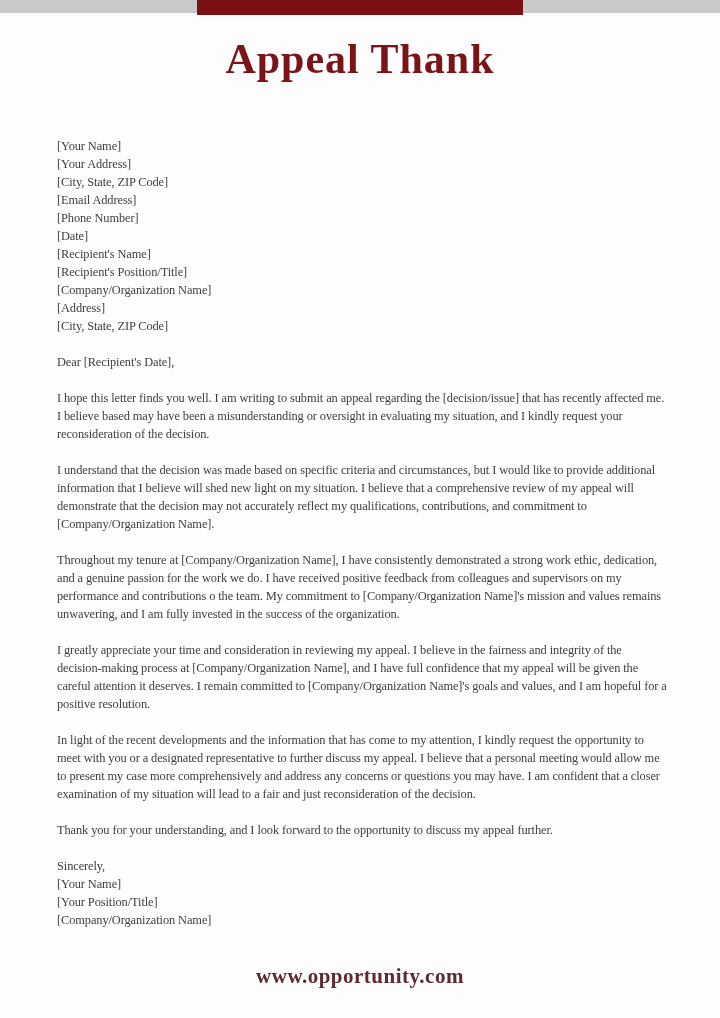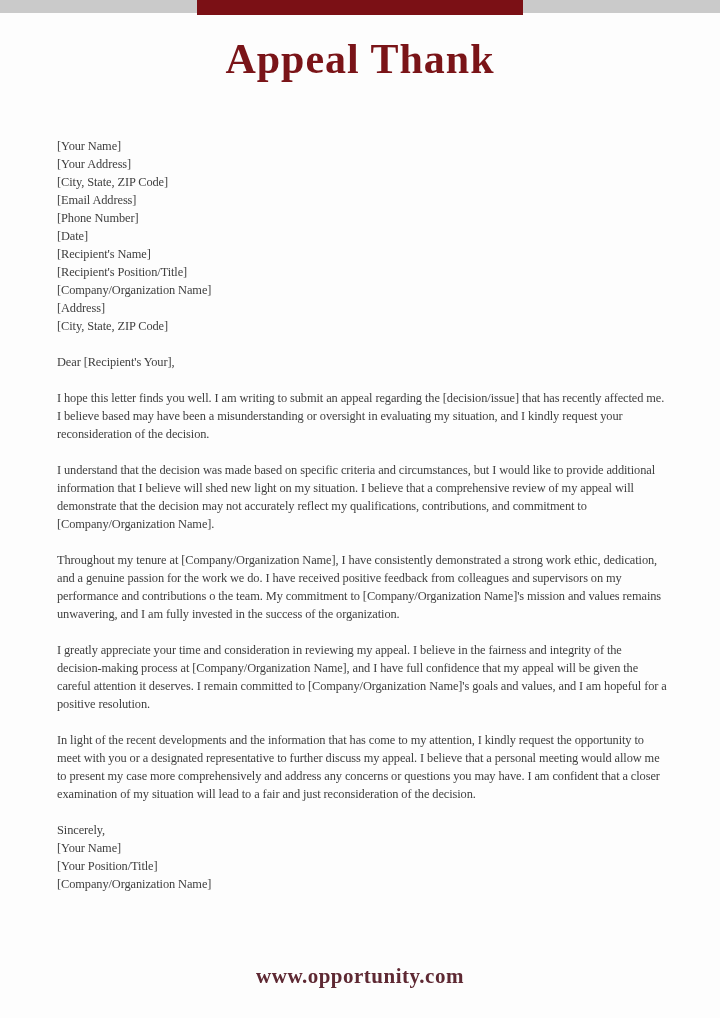--- a/index.html
+++ b/index.html
@@ -105,40 +105,41 @@
 [Your Address]
 [City, State, ZIP Code]
 [Email Address]
 [Phone Number]
 [Date]
 [Recipient's Name]
 [Recipient's Position/Title]
 [Company/Organization Name]
 [Address]
 [City, State, ZIP Code]</p>
-    <p>Dear [Recipient's Your],</p>
+    <p>Dear [Recipient's Date],</p>
     <p>I hope this letter finds you well. I am writing to submit an appeal regarding the [decision/issue] that has recently affected me.
 I believe based may have been a misunderstanding or oversight in evaluating my situation, and I kindly request your
 reconsideration of the decision.</p>
     <p>I understand that the decision was made based on specific criteria and circumstances, but I would like to provide additional
 information that I believe will shed new light on my situation. I believe that a comprehensive review of my appeal will
 demonstrate that the decision may not accurately reflect my qualifications, contributions, and commitment to
 [Company/Organization Name].</p>
     <p>Throughout my tenure at [Company/Organization Name], I have consistently demonstrated a strong work ethic, dedication,
 and a genuine passion for the work we do. I have received positive feedback from colleagues and supervisors on my
 performance and contributions o the team. My commitment to [Company/Organization Name]'s mission and values remains
 unwavering, and I am fully invested in the success of the organization.</p>
     <p>I greatly appreciate your time and consideration in reviewing my appeal. I believe in the fairness and integrity of the
 decision-making process at [Company/Organization Name], and I have full confidence that my appeal will be given the
 careful attention it deserves. I remain committed to [Company/Organization Name]'s goals and values, and I am hopeful for a
 positive resolution.</p>
     <p>In light of the recent developments and the information that has come to my attention, I kindly request the opportunity to
 meet with you or a designated representative to further discuss my appeal. I believe that a personal meeting would allow me
 to present my case more comprehensively and address any concerns or questions you may have. I am confident that a closer
 examination of my situation will lead to a fair and just reconsideration of the decision.</p>
+    <p>Thank you for your understanding, and I look forward to the opportunity to discuss my appeal further.</p>
     <p>Sincerely,
 [Your Name]
 [Your Position/Title]
 [Company/Organization Name]</p>
   </div>
 
   <div class="footer">
     <span class="site">www.opportunity.com</span>
   </div>
 

